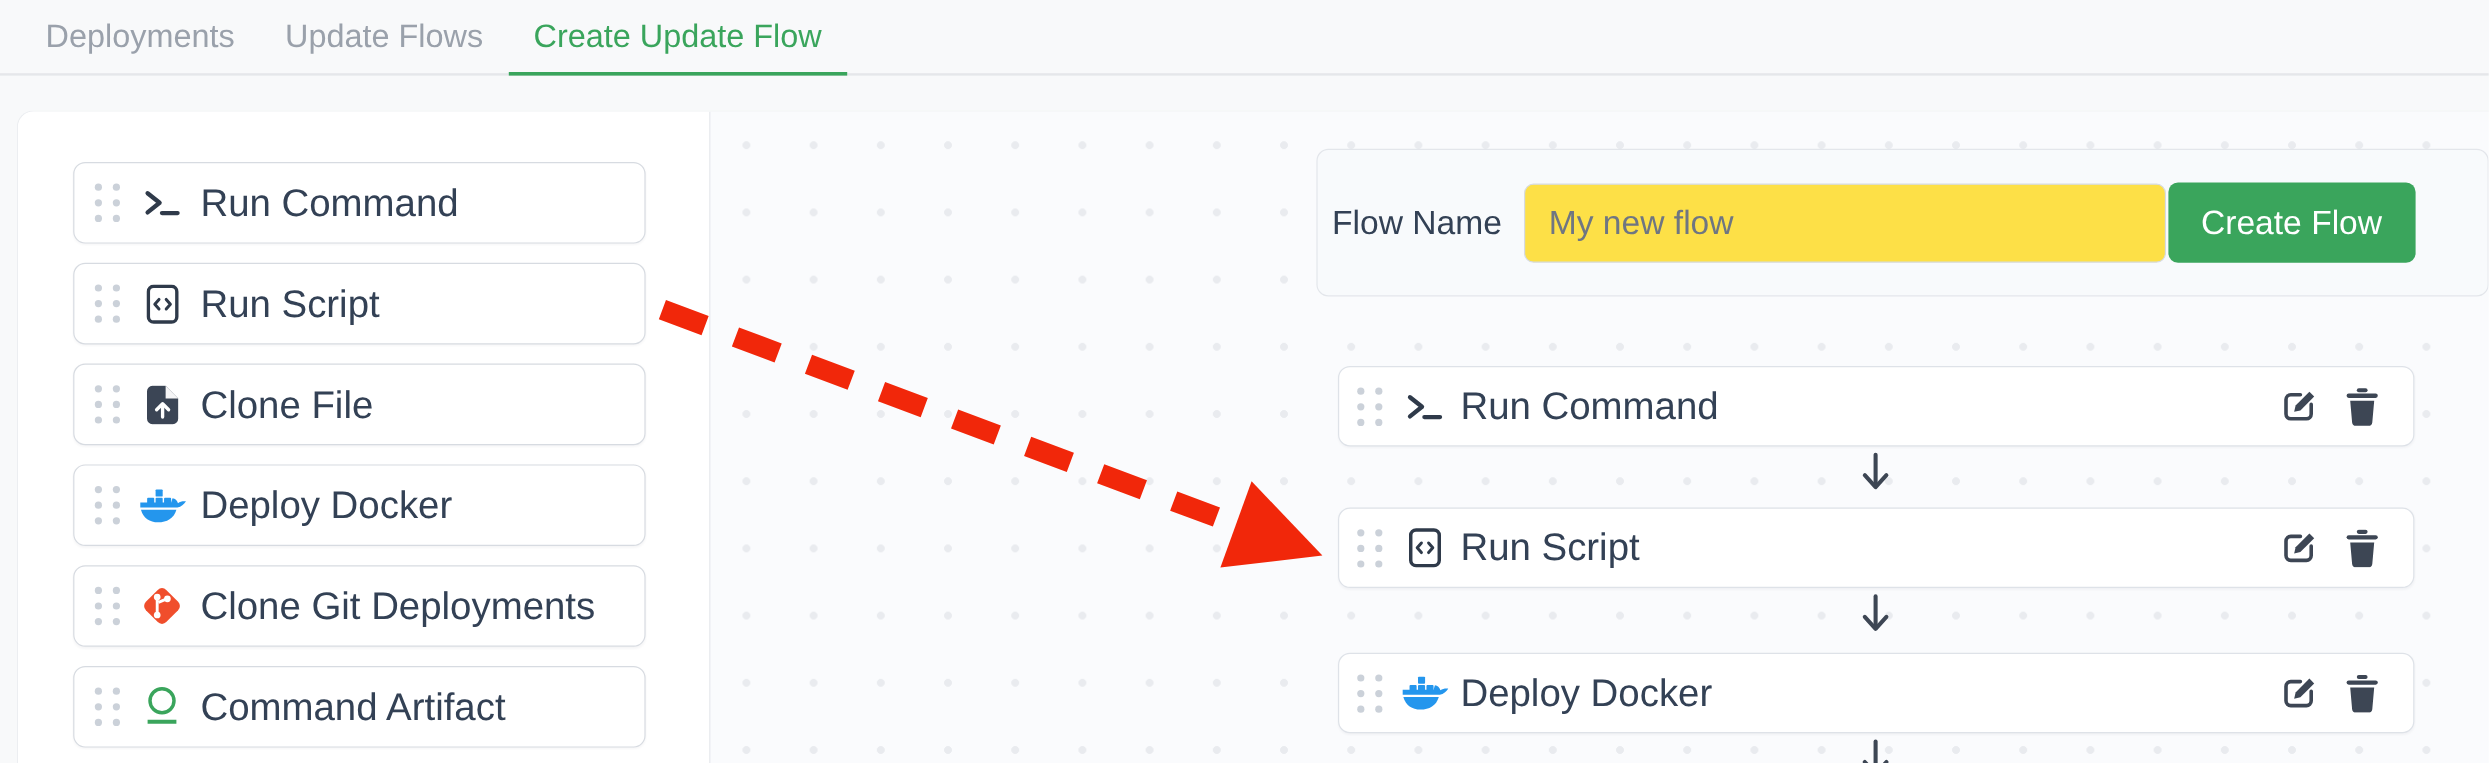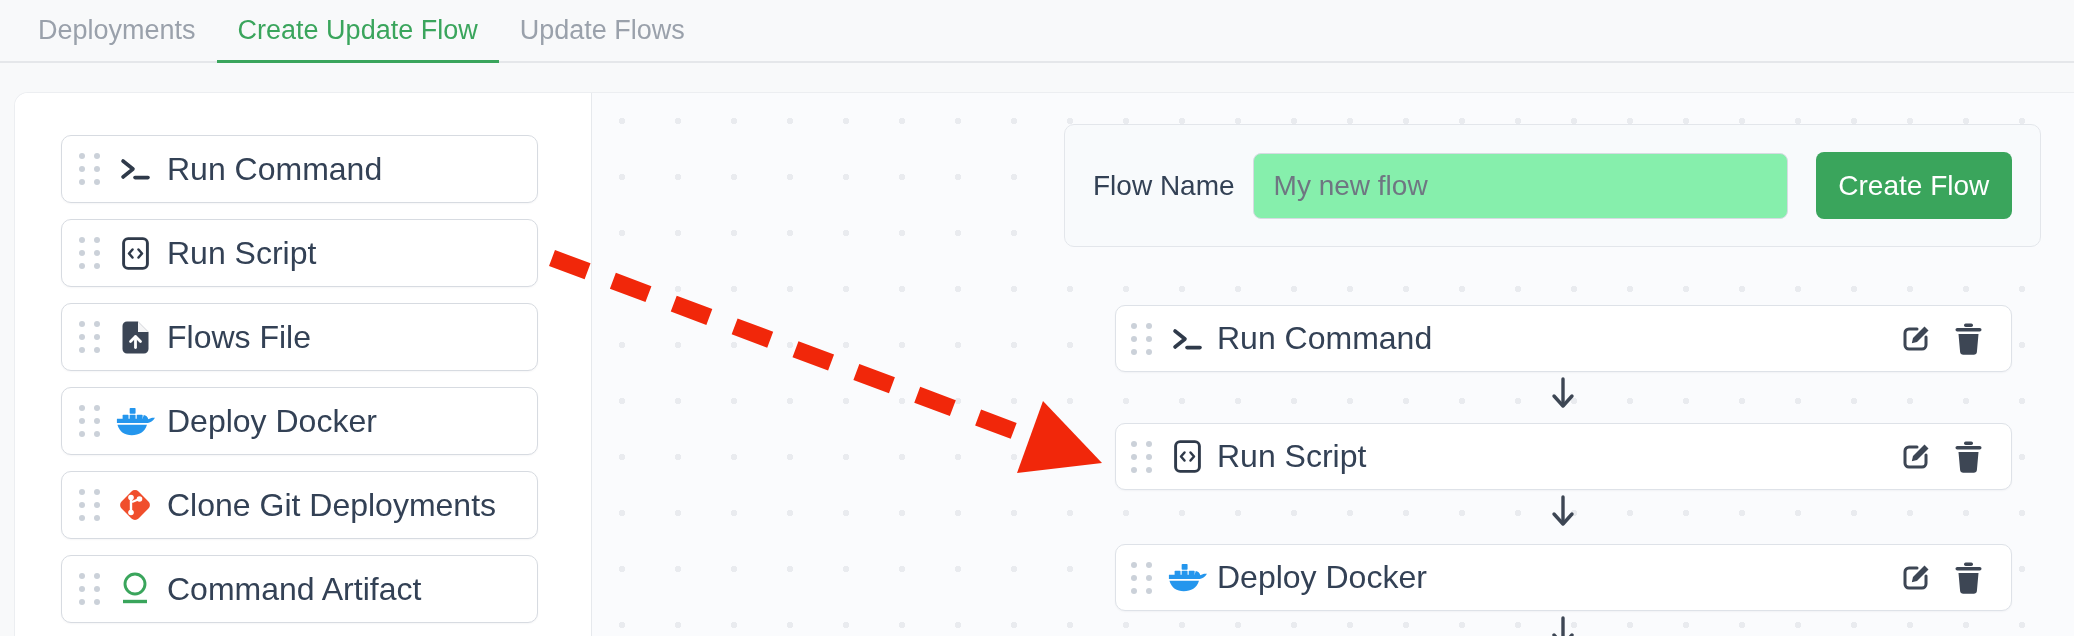--- a/index.html
+++ b/index.html
@@ -62,33 +62,33 @@
   .canvas{
     flex:1;position:relative;overflow:hidden;
     background-color:#fafbfd;
     background-image:radial-gradient(#e9ebef 3px,transparent 3.5px);
     background-size:56px 56px;background-position:2px 0;
     border-left:1px solid #e6e9ed;
   }
 
   
   .flow-form{
-    position:absolute;left:472px;top:31px;width:977px;height:123px;
-    box-sizing:border-box;display:flex;align-items:center;padding:0 28px;
+    position:absolute;left:505px;top:31px;width:977px;height:123px;
+    box-sizing:border-box;display:flex;align-items:center;padding:0 12px;
     background:#f8fafc;border:1px solid #e3e6eb;border-radius:10px;
   }
   .flow-form-label{font-size:28px;font-weight:500;color:#334155;margin-right:18px;white-space:nowrap;}
   .flow-name-input{
     width:535px;height:66px;box-sizing:border-box;flex:0 0 535px;
-    border:1px solid #d6dbe2;border-radius:8px;background:#86efac;
+    border:1px solid #d6dbe2;border-radius:8px;background:#fde047;
     font-family:"Liberation Sans",sans-serif;font-size:28px;color:#6f7682;
     padding:0 20px;outline:none;
   }
   .create-flow-btn{
-    margin-left:28px;width:206px;height:67px;border:none;cursor:pointer;
+    margin-left:2px;width:206px;height:67px;border:none;cursor:pointer;
     background:#3aa55c;border-radius:8px;color:#ffffff;
     font-family:"Liberation Sans",sans-serif;font-size:28px;font-weight:500;
     display:flex;align-items:center;justify-content:center;
   }
 
   
   .step-card{
     position:absolute;left:523px;width:897px;height:67px;box-sizing:border-box;
     display:flex;align-items:center;padding:0 28px 0 15px;
     background:#ffffff;border:1px solid #dee2e8;border-radius:10px;
@@ -103,22 +103,22 @@
   
   .annotation{position:absolute;left:0;top:0;z-index:50;pointer-events:none;}
 </style>
 </head>
 <body>
 
 <div id="app">
 
   <nav class="tabbar">
     <div class="tab">Deployments</div>
+    <div class="tab">Update Flows</div>
     <div class="tab active">Create Update Flow</div>
-    <div class="tab">Update Flows</div>
   </nav>
 
   <main class="panel">
 
     <aside class="palette">
 
       <div class="palette-card">
         <span class="drag-handle">
             <i></i>
             <i></i>
@@ -165,21 +165,21 @@
             <i></i>
           </span>
         <span class="icon-box">
           <svg width="27" height="33" viewBox="0 0 27 33" fill="none">
             <path d="M5 0.5 H16 L26.5 11 V28 a4.5 4.5 0 0 1 -4.5 4.5 H5 A4.5 4.5 0 0 1 0.5 28 V5 A4.5 4.5 0 0 1 5 0.5 Z" fill="#3b4555"></path>
             <path d="M16 0.5 L26.5 11 H16 Z" fill="#ffffff" opacity="0.95"></path>
             <path d="M8.5 20.5 L13.5 15.5 L18.5 20.5" stroke="#ffffff" stroke-width="2.8" stroke-linecap="round" stroke-linejoin="round" fill="none"></path>
             <line x1="13.5" y1="16" x2="13.5" y2="26.5" stroke="#ffffff" stroke-width="2.8" stroke-linecap="round"></line>
           </svg>
         </span>
-        <span class="card-label">Flows File</span>
+        <span class="card-label">Clone File</span>
       </div>
 
       <div class="palette-card">
         <span class="drag-handle">
             <i></i>
             <i></i>
             <i></i>
             <i></i>
             <i></i>
             <i></i>

